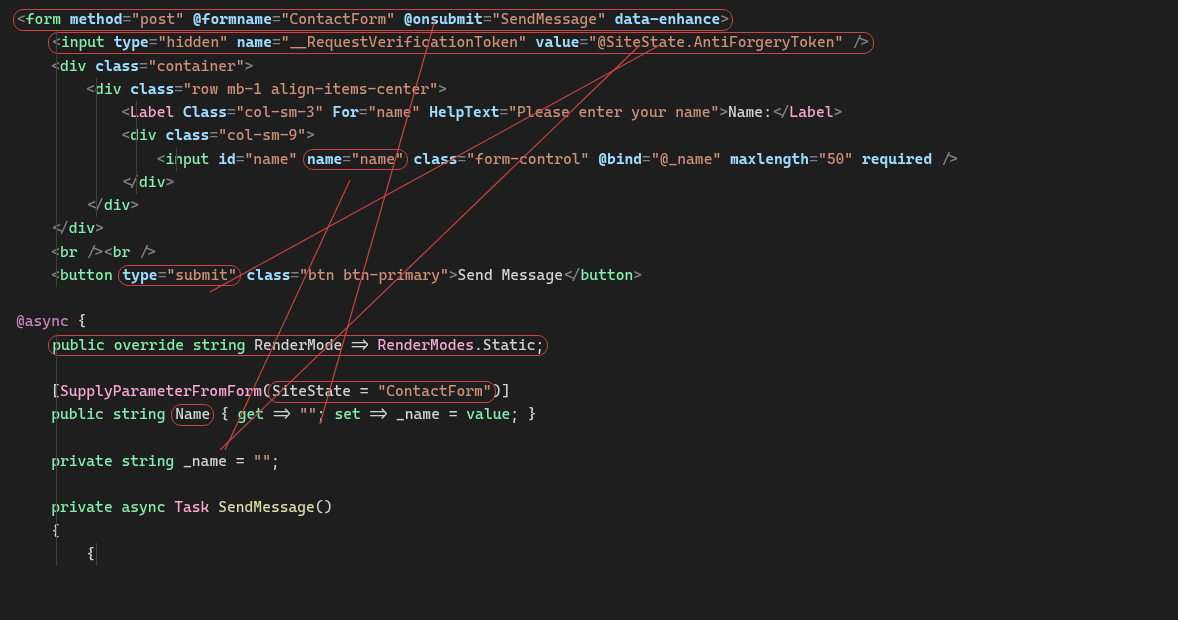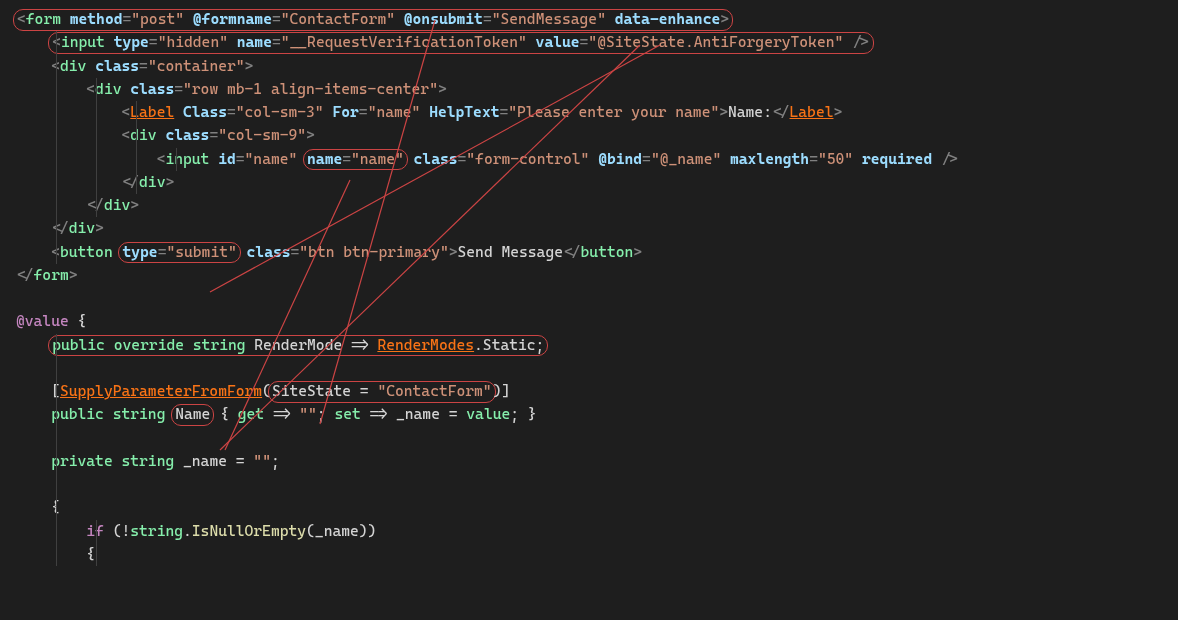--- a/index.html
+++ b/index.html
@@ -27,21 +27,21 @@
   .g3 { left: 120px; }
   .g4 { left: 160px; }
   .content { position: relative; }
 
   
   .blu  { color: #86efac; }  
   .lbu  { color: #9cdcfe; font-weight: bold; }  
   .str  { color: #ce9178; }  
   .pun  { color: #808080; }  
   .txt  { color: #d4d4d4; margin-top: 20px; }
-  .grn  { color: #f97316; text-decoration: underline; }  
+  .grn  { color: #f9a8d4; }  
   .yel  { color: #dcdcaa; }  
   .key  { color: #c586c0; }
 
   .hl {
     border: 1.5px solid #c44;
     border-radius: 10px;
     padding: 0 3px;
     margin: -1px -3px;
     display: inline-block;
     line-height: 1.3;
@@ -72,47 +72,47 @@
 <div class="line"><span class="guide g1"></span><span class="guide g2"></span><span class="guide g3"></span>            <span class="pun">&lt;</span><span class="blu">div</span> <span class="lbu">class</span><span class="pun">=</span><span class="str">"col-sm-9"</span><span class="pun">&gt;</span></div>
 
 <div class="line"><span class="guide g1"></span><span class="guide g2"></span><span class="guide g3"></span><span class="guide g4"></span>                <span class="pun">&lt;</span><span class="blu">input</span> <span class="lbu">id</span><span class="pun">=</span><span class="str">"name"</span> <span class="hl"><span class="lbu">name</span><span class="pun">=</span><span class="str">"name"</span></span> <span class="lbu">class</span><span class="pun">=</span><span class="str">"form-control"</span> <span class="lbu">@bind</span><span class="pun">=</span><span class="str">"@_name"</span> <span class="lbu">maxlength</span><span class="pun">=</span><span class="str">"50"</span> <span class="lbu">required</span><span class="pun"> /&gt;</span></div>
 
 <div class="line"><span class="guide g1"></span><span class="guide g2"></span><span class="guide g3"></span>            <span class="pun">&lt;/</span><span class="blu">div</span><span class="pun">&gt;</span></div>
 
 <div class="line"><span class="guide g1"></span><span class="guide g2"></span>        <span class="pun">&lt;/</span><span class="blu">div</span><span class="pun">&gt;</span></div>
 
 <div class="line"><span class="guide g1"></span>    <span class="pun">&lt;/</span><span class="blu">div</span><span class="pun">&gt;</span></div>
 
+<div class="line"><span class="guide g1"></span>    <span class="pun">&lt;</span><span class="blu">br</span><span class="pun"> /&gt;&lt;</span><span class="blu">br</span><span class="pun"> /&gt;</span></div>
 
 <div class="line"><span class="guide g1"></span>    <span class="pun">&lt;</span><span class="blu">button</span> <span class="hl"><span class="lbu">type</span><span class="pun">=</span><span class="str">"submit"</span></span> <span class="lbu">class</span><span class="pun">=</span><span class="str">"btn btn-primary"</span><span class="pun">&gt;</span><span class="txt">Send Message</span><span class="pun">&lt;/</span><span class="blu">button</span><span class="pun">&gt;</span></div>
 
-<div class="line"><span class="pun">&lt;/</span><span class="blu">form</span><span class="pun">&gt;</span></div>
 
 <div class="line"> </div>
 
-<div class="line"><span class="key">@value</span><span class="txt"> {</span></div>
+<div class="line"><span class="key">@async</span><span class="txt"> {</span></div>
 
 <div class="line"><span class="guide g1"></span>    <span class="hl"><span class="blu">public</span> <span class="blu">override</span> <span class="blu">string</span> <span class="txt">RenderMode</span><span class="txt"> =&gt; </span><span class="grn">RenderModes</span><span class="txt">.</span><span class="txt">Static</span><span class="txt">;</span></span></div>
 
 <div class="line"><span class="guide g1"></span> </div>
 
 <div class="line"><span class="guide g1"></span>    <span class="txt">[</span><span class="grn">SupplyParameterFromForm</span><span class="txt">(</span><span class="hl"><span class="txt">SiteState</span><span class="txt"> = </span><span class="str">"ContactForm"</span></span><span class="txt">)]</span></div>
 
 <div class="line"><span class="guide g1"></span>    <span class="blu">public</span> <span class="blu">string</span> <span class="hl"><span class="txt">Name</span></span><span class="txt"> { </span><span class="blu">get</span><span class="txt"> =&gt; </span><span class="str">""</span><span class="txt">; </span><span class="blu">set</span><span class="txt"> =&gt; </span><span class="txt">_name</span><span class="txt"> = </span><span class="blu">value</span><span class="txt">; }</span></div>
 
 <div class="line"><span class="guide g1"></span> </div>
 
 <div class="line"><span class="guide g1"></span>    <span class="blu">private</span> <span class="blu">string</span> <span class="txt">_name</span><span class="txt"> = </span><span class="str">""</span><span class="txt">;</span></div>
 
 <div class="line"><span class="guide g1"></span> </div>
 
+<div class="line"><span class="guide g1"></span>    <span class="blu">private</span> <span class="blu">async</span> <span class="grn">Task</span> <span class="yel">SendMessage</span><span class="txt">()</span></div>
 
 <div class="line"><span class="guide g1"></span>    <span class="txt">{</span></div>
 
-<div class="line"><span class="guide g1"></span><span class="guide g2"></span>        <span class="key">if</span><span class="txt"> (!</span><span class="blu">string</span><span class="txt">.</span><span class="yel">IsNullOrEmpty</span><span class="txt">(_name))</span></div>
 
 <div class="line"><span class="guide g1"></span><span class="guide g2"></span>        <span class="txt">{</span></div>
 
 </div>
 
 <svg class="annot">
   <line x1="640" y1="45" x2="220" y2="450"></line>
   <line x1="210" y1="292" x2="660" y2="45"></line>
   <line x1="320" y1="424" x2="435" y2="20"></line>
   <line x1="350" y1="180" x2="225" y2="450"></line>

